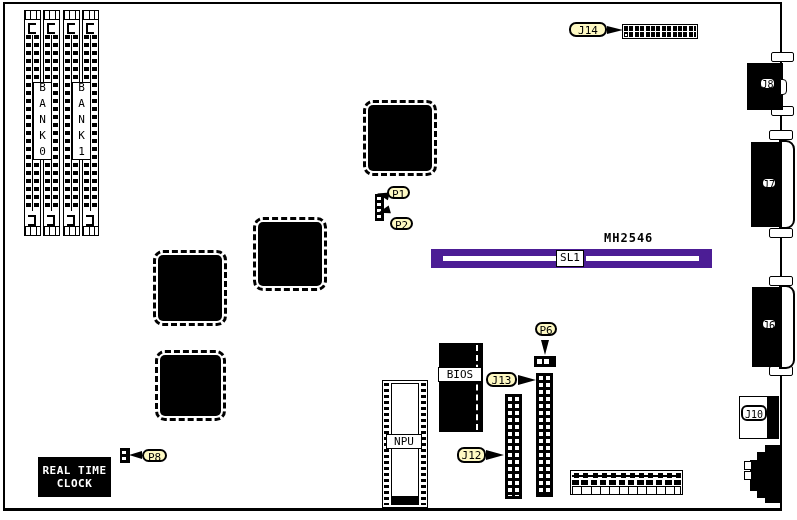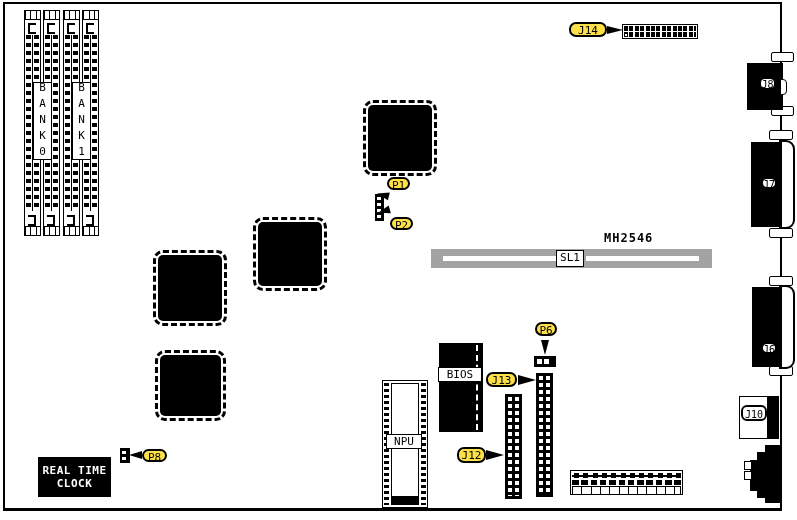--- a/index.html
+++ b/index.html
@@ -27,38 +27,38 @@
     background-position:1px 0,calc(100% - 1px) 0,50% 0;
     background-repeat:no-repeat;}
   .bank-label{width:19px;height:78px;border:1px solid #000;background:#fff;
     writing-mode:vertical-rl;text-orientation:upright;letter-spacing:3px;
     font-size:11px;display:flex;align-items:center;justify-content:center;}
 
   
   .qfp{background:#000;border-radius:5px;outline:3px dashed #000;outline-offset:2px;}
 
   
-  .callout{background:#fde047;border:2px solid #000;border-radius:7px;
+  .callout{background:#fef9c3;border:2px solid #000;border-radius:7px;
     font-size:11px;line-height:13px;text-align:center;z-index:6;}
   .tri{width:0;height:0;z-index:5;}
 
   
   .vconn{background:#000;border:1px solid #000;position:absolute;}
   .vconn::before,.vconn::after{content:"";position:absolute;top:2px;bottom:2px;width:4px;
     background:repeating-linear-gradient(to bottom,#fff 0 4px,transparent 4px 7px);}
   .vconn::before{left:2px;} .vconn::after{right:2px;}
 
   
   .hconn{border:1px solid #000;background:#fff;}
   .hconn .r{height:5px;margin:1px;
     background:repeating-linear-gradient(90deg,#000 0 4px,transparent 4px 5.4px);}
   .hollow-pin{left:1px;bottom:1px;width:4px;height:4px;background:#fff;border:1px solid #000;}
 
   
-  .sl1{background:#a3a3a3;}
+  .sl1{background:#4c1d95;}
   .sl1 .stripe{position:absolute;height:5px;top:7px;background:#fff;}
   .sl1 .lbl{position:absolute;left:125px;top:1px;width:26px;height:15px;background:#fff;
     border:1px solid #000;font-size:11px;line-height:14px;text-align:center;}
 
   
   .cpu{background:#fff;border:2px solid #000;outline:2px dashed #000;outline-offset:1px;}
   .cpu .die{position:absolute;left:4px;top:4px;right:4px;bottom:4px;background:#000;
     outline:3px dashed #fff;outline-offset:-8px;}
   .cpu .notch{position:absolute;right:3px;top:3px;width:7px;height:7px;background:#fff;border-radius:50%;}
   .chip-lbl{background:#fff;border:1px solid #000;font-size:11px;line-height:12px;text-align:center;z-index:4;}
@@ -152,21 +152,21 @@
   <div class="abs tri" style="left:607px;top:26px;border-left:16px solid #000;border-top:4px solid transparent;border-bottom:4px solid transparent;"></div>
   <div class="abs hconn" style="left:622px;top:24px;width:76px;height:15px;">
     <div class="r"></div>
     <div class="r"></div>
     <div class="abs hollow-pin"></div>
   </div>
 
   <div class="abs jumper" style="left:375px;top:194px;width:9px;height:27px;">
     <div class="pads"></div>
   </div>
-  <div class="abs callout" style="left:387px;top:177px;width:23px;height:13px;">P1</div>
+  <div class="abs callout" style="left:387px;top:186px;width:23px;height:13px;">P1</div>
   <div class="abs tri" style="left:377px;top:191px;border-right:12px solid #000;border-top:4px solid transparent;border-bottom:4px solid transparent;transform:rotate(14deg);"></div>
   <div class="abs callout" style="left:390px;top:217px;width:23px;height:13px;">P2</div>
   <div class="abs tri" style="left:378px;top:207px;border-right:12px solid #000;border-top:4px solid transparent;border-bottom:4px solid transparent;transform:rotate(-16deg);"></div>
 
   <div class="abs" style="left:604px;top:231px;font-size:12px;letter-spacing:1px;font-weight:bold;">MH2546</div>
 
   <div class="abs sl1" style="left:431px;top:249px;width:281px;height:19px;">
     <div class="stripe" style="left:12px;width:113px;"></div>
     <div class="stripe" style="left:155px;width:113px;"></div>
     <div class="lbl">SL1</div>
@@ -223,21 +223,21 @@
   <div class="abs tab" style="left:769px;top:130px;width:24px;height:10px;"></div>
   <div class="abs tab" style="left:769px;top:228px;width:24px;height:10px;"></div>
   <div class="abs dsub" style="left:779px;top:140px;width:16px;height:89px;z-index:2;"></div>
   <div class="abs blk" style="left:751px;top:142px;width:31px;height:85px;z-index:3;"></div>
   <div class="abs edge-lbl" style="left:761px;top:177px;width:16px;height:12px;">J7</div>
 
   <div class="abs tab" style="left:769px;top:276px;width:24px;height:10px;"></div>
   <div class="abs tab" style="left:769px;top:366px;width:24px;height:10px;"></div>
   <div class="abs dsub" style="left:779px;top:285px;width:16px;height:84px;z-index:2;"></div>
   <div class="abs blk" style="left:752px;top:287px;width:30px;height:80px;z-index:3;"></div>
-  <div class="abs edge-lbl" style="left:761px;top:318px;width:16px;height:12px;margin-top:24px;">J6</div>
+  <div class="abs edge-lbl" style="left:761px;top:318px;width:16px;height:12px;">J6</div>
 
   <div class="abs j10box" style="left:739px;top:396px;width:40px;height:43px;z-index:3;">
     <div class="bar"></div>
   </div>
   <div class="abs edge-lbl" style="left:741px;top:405px;width:26px;height:16px;line-height:15px;">J10</div>
 
   <div class="abs" style="left:744px;top:445px;width:38px;height:58px;z-index:3;">
     <div class="abs blk" style="left:21px;top:0;width:16px;height:9px;"></div>
     <div class="abs blk" style="left:13px;top:7px;width:24px;height:10px;"></div>
     <div class="abs blk" style="left:6px;top:15px;width:31px;height:31px;"></div>

